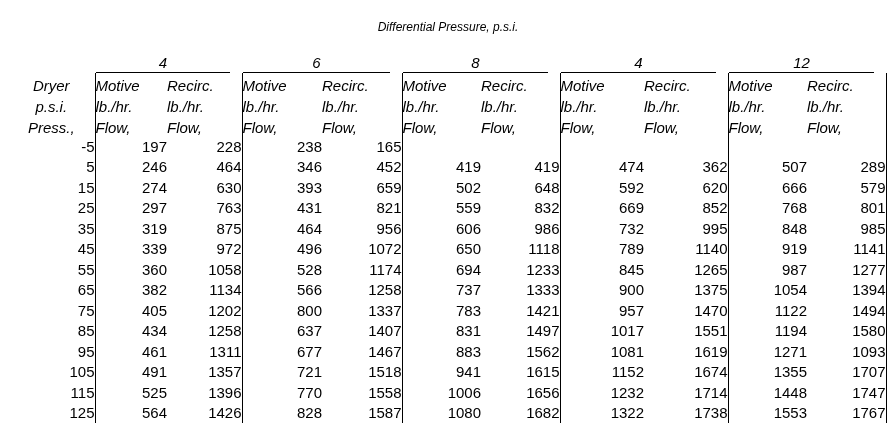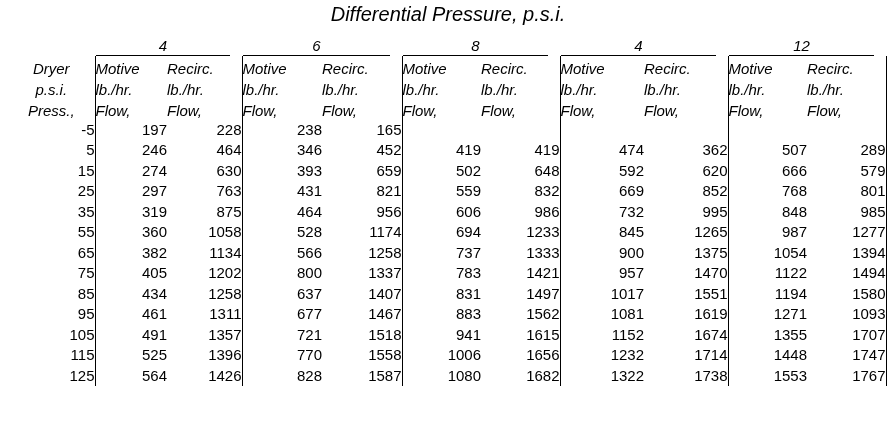--- a/index.html
+++ b/index.html
@@ -8,22 +8,22 @@
     width: 896px;
     height: 424px;
     background: #ffffff;
     color: #000000;
     font-family: "Liberation Sans", sans-serif;
     overflow: hidden;
   }
   .title {
     text-align: center;
     font-style: italic;
-    font-size: 20px;
-    padding-top: 3px;
+    font-size: 12px;
+    padding-top: 20px;
     height: 18px;
   }
   table.flow {
     border-collapse: collapse;
     table-layout: fixed;
     margin: 16px 0 0 8px;
   }
   table.flow th, table.flow td {
     padding: 0;
     margin: 0;
@@ -187,20 +187,33 @@
           <td class="num gstart">464</td>
           <td class="num">956</td>
           <td class="num gstart">606</td>
           <td class="num">986</td>
           <td class="num gstart">732</td>
           <td class="num">995</td>
           <td class="num gstart">848</td>
           <td class="num tend">985</td>
         </tr>
         <tr>
+          <td class="rowlabel">45</td>
+          <td class="num gstart">339</td>
+          <td class="num">972</td>
+          <td class="num gstart">496</td>
+          <td class="num">1072</td>
+          <td class="num gstart">650</td>
+          <td class="num">1118</td>
+          <td class="num gstart">789</td>
+          <td class="num">1140</td>
+          <td class="num gstart">919</td>
+          <td class="num tend">1141</td>
+        </tr>
+        <tr>
           <td class="rowlabel">55</td>
           <td class="num gstart">360</td>
           <td class="num">1058</td>
           <td class="num gstart">528</td>
           <td class="num">1174</td>
           <td class="num gstart">694</td>
           <td class="num">1233</td>
           <td class="num gstart">845</td>
           <td class="num">1265</td>
           <td class="num gstart">987</td>

